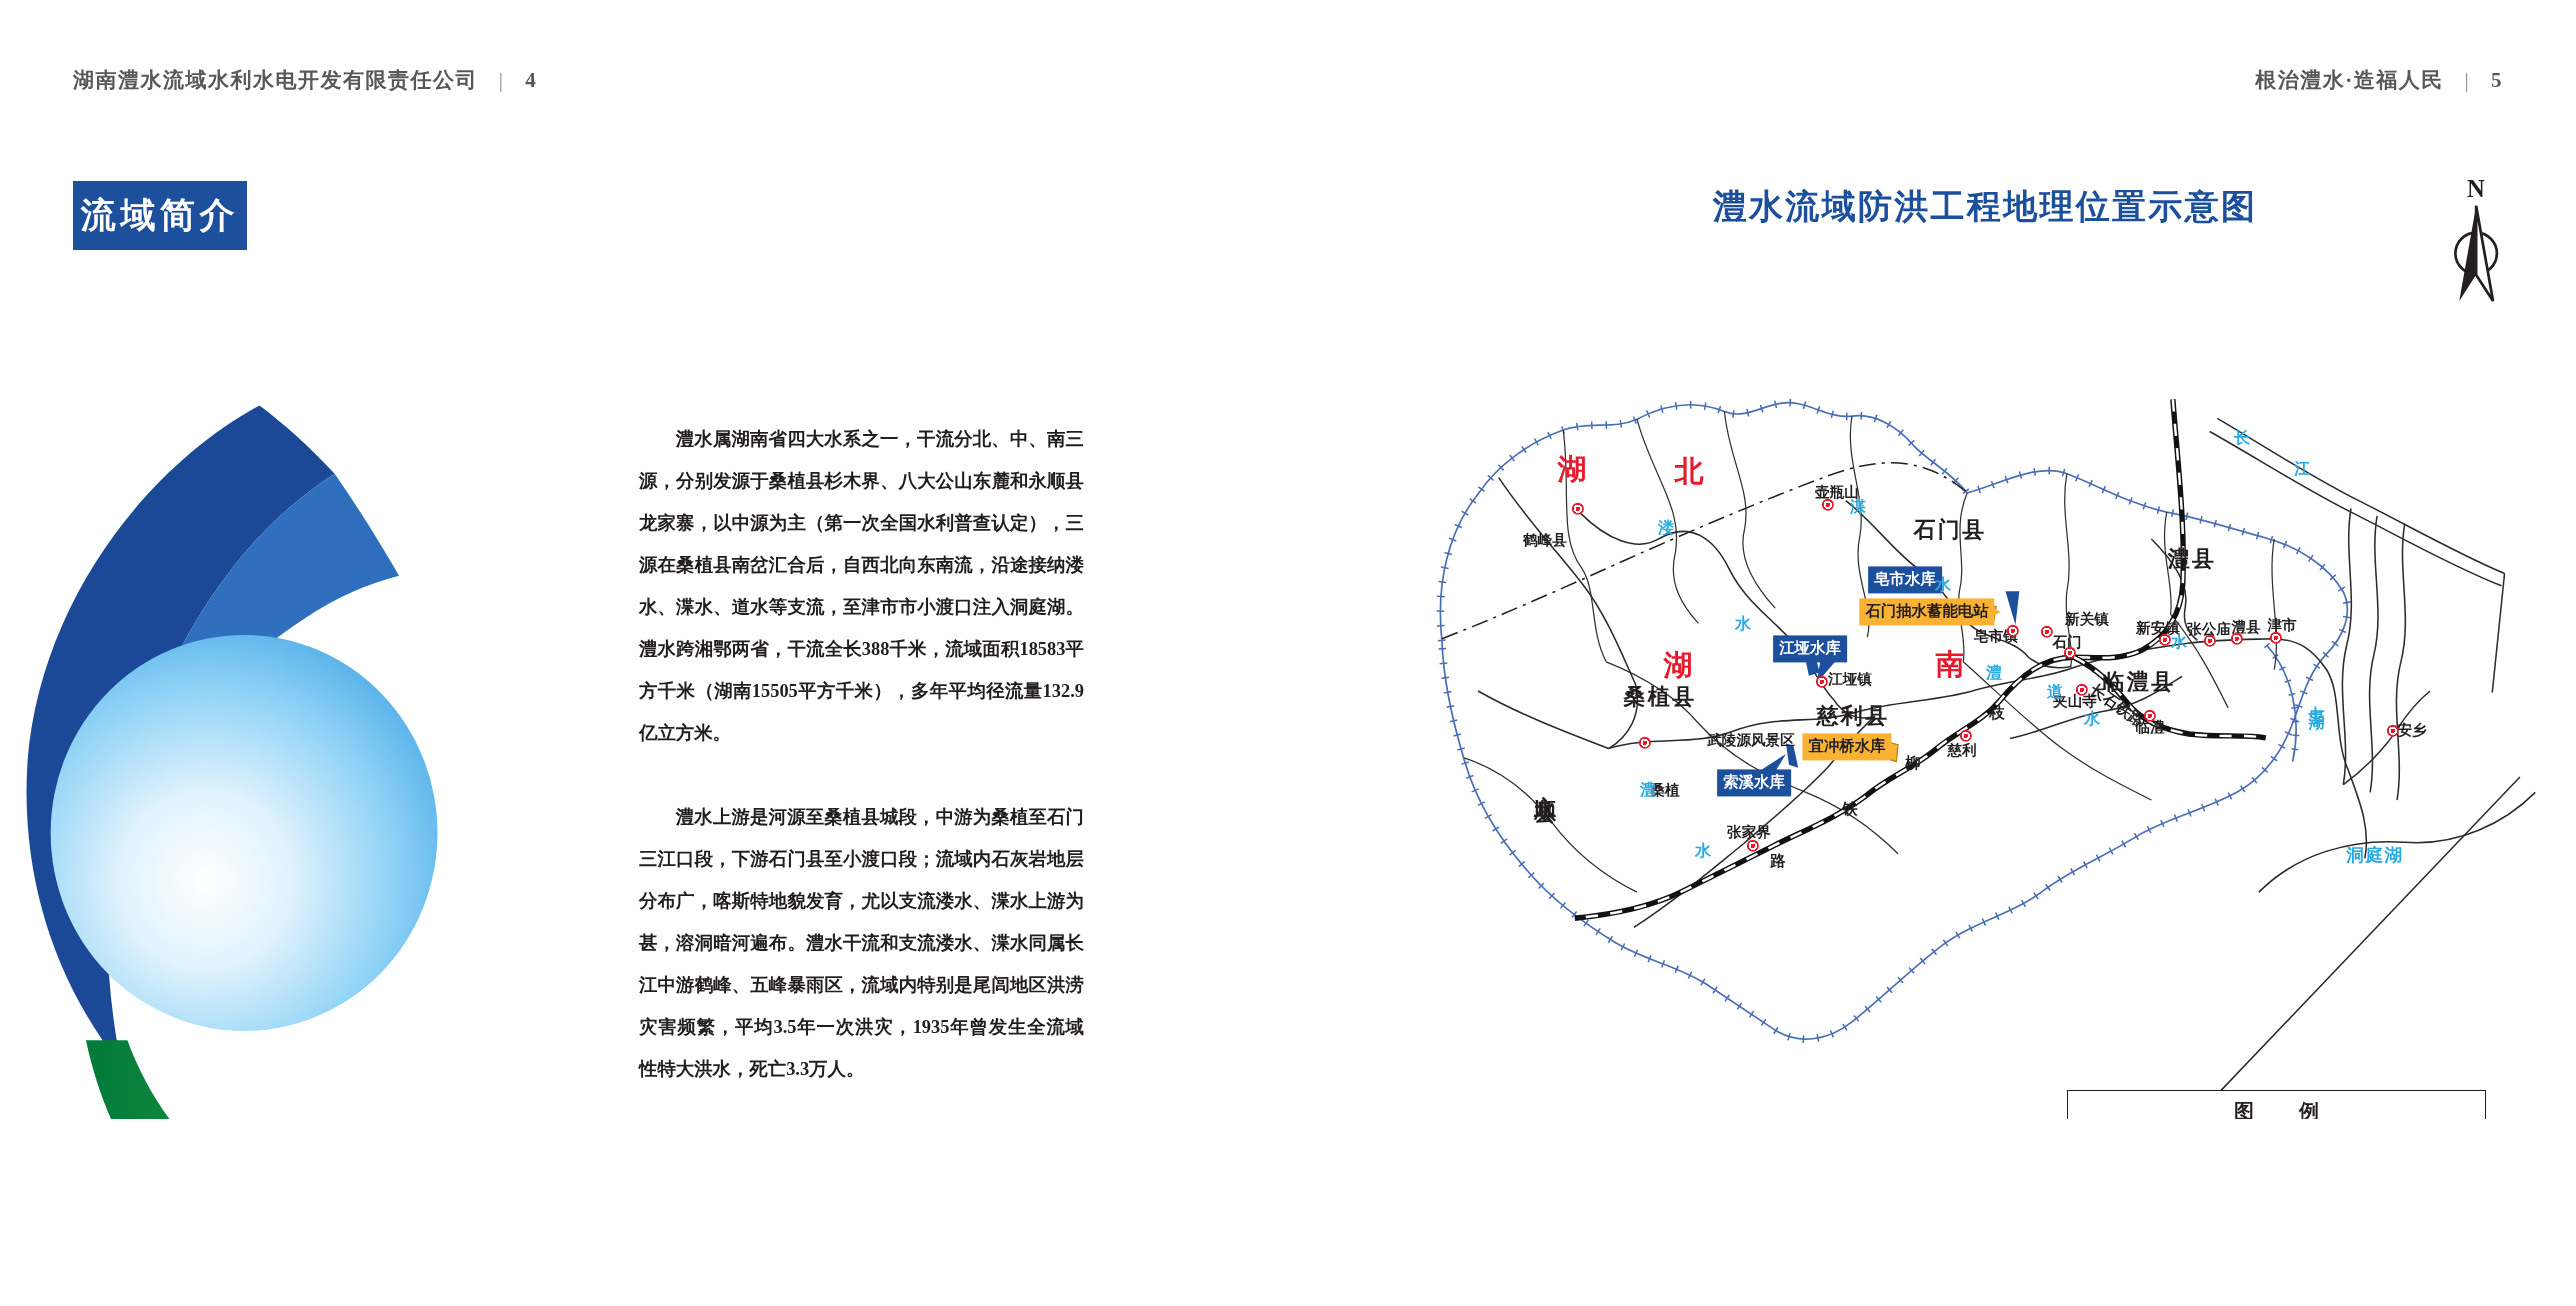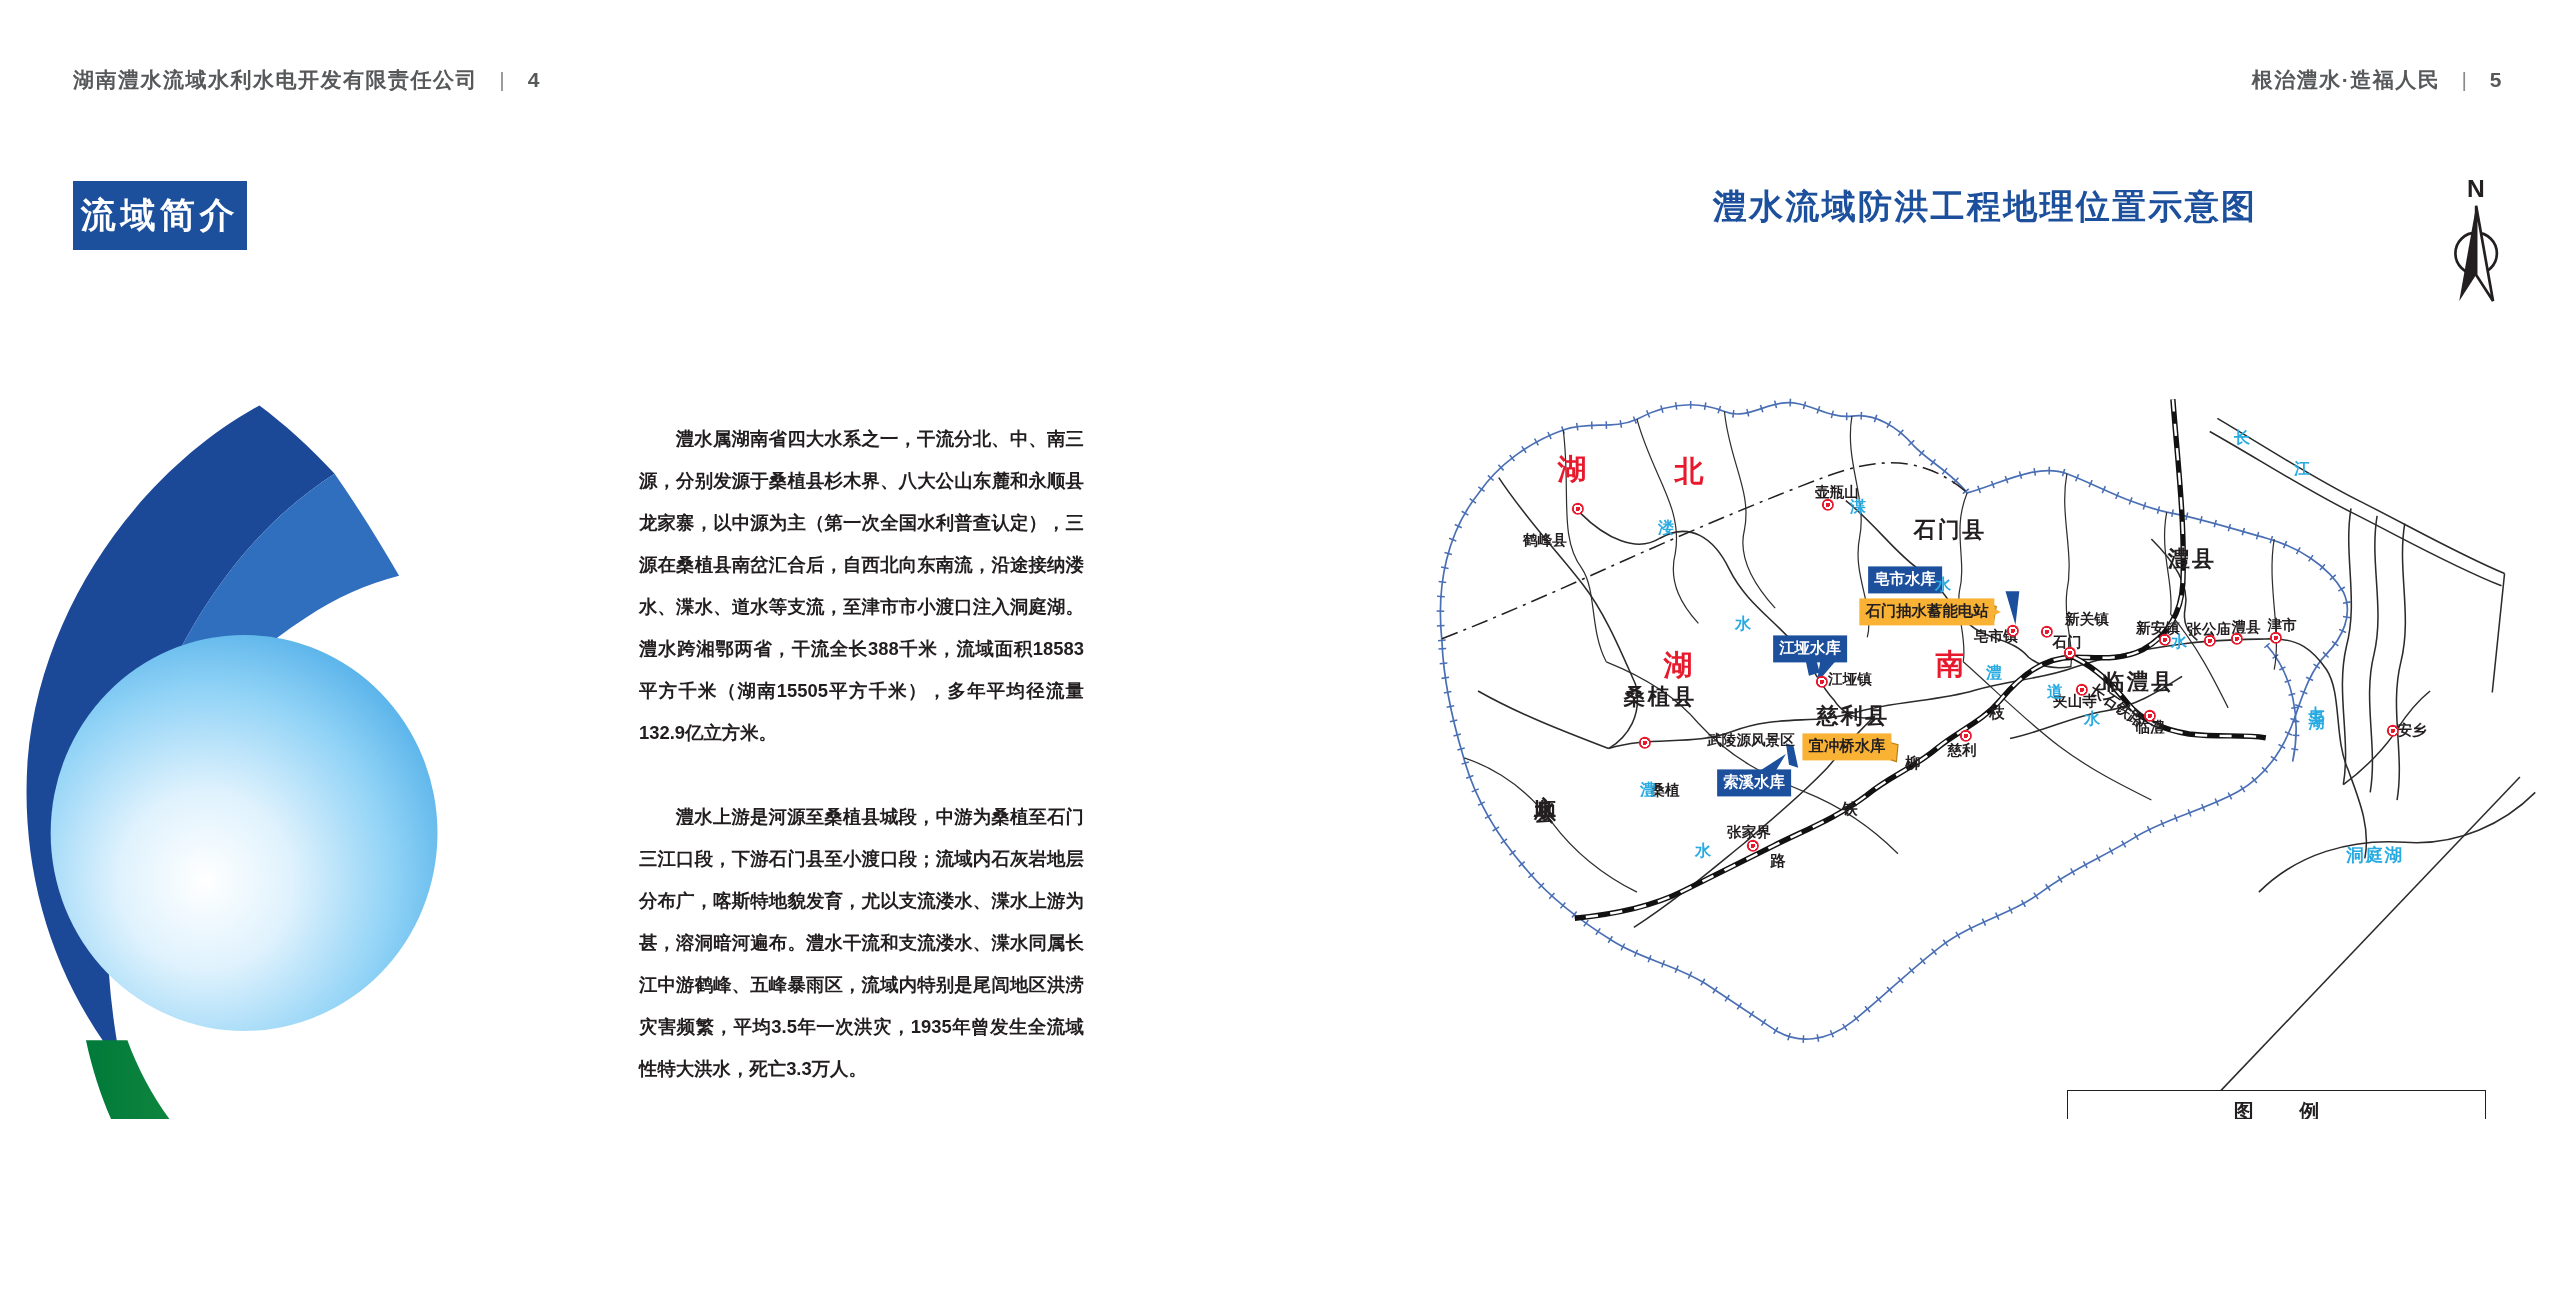--- a/index.html
+++ b/index.html
@@ -1,17 +1,17 @@
 <!DOCTYPE html>
 <html style="font-size:12.3px"><head>
 <meta charset="utf-8">
 <style>
   html,body{margin:0;padding:0;}
   #page{position:relative;width:2576px;height:1119px;background:#ffffff;overflow:hidden;
-        font-family:Liberation Sans, sans-serif;color:#231f20;}
+        font-family:Liberation Serif, serif;color:#231f20;}
   .abs{position:absolute;}
   .hdr{position:absolute;top:66px;font-size:21px;font-weight:bold;color:#57585a;letter-spacing:1.5px;white-space:nowrap;}
   .hdr .sep{color:#8a8b8d;margin:0 14px;font-weight:normal;}
   .section-title{position:absolute;left:73px;top:181px;width:174px;height:69px;background:#1c4f9c;
         color:#fff;font-size:35px;font-weight:bold;letter-spacing:4.6px;display:flex;align-items:center;justify-content:center;}
   .body-col{position:absolute;left:639px;top:418px;width:445px;}
   .body-col p{margin:0 0 42px 0;font-size:18.4px;line-height:42px;font-weight:bold;color:#221e1f;
         text-align:justify;text-indent:2em;}
   .map-title{position:absolute;left:1678px;top:184px;width:614px;text-align:center;
         font-size:34px;font-weight:bold;color:#1c4f9c;letter-spacing:2.3px;}

